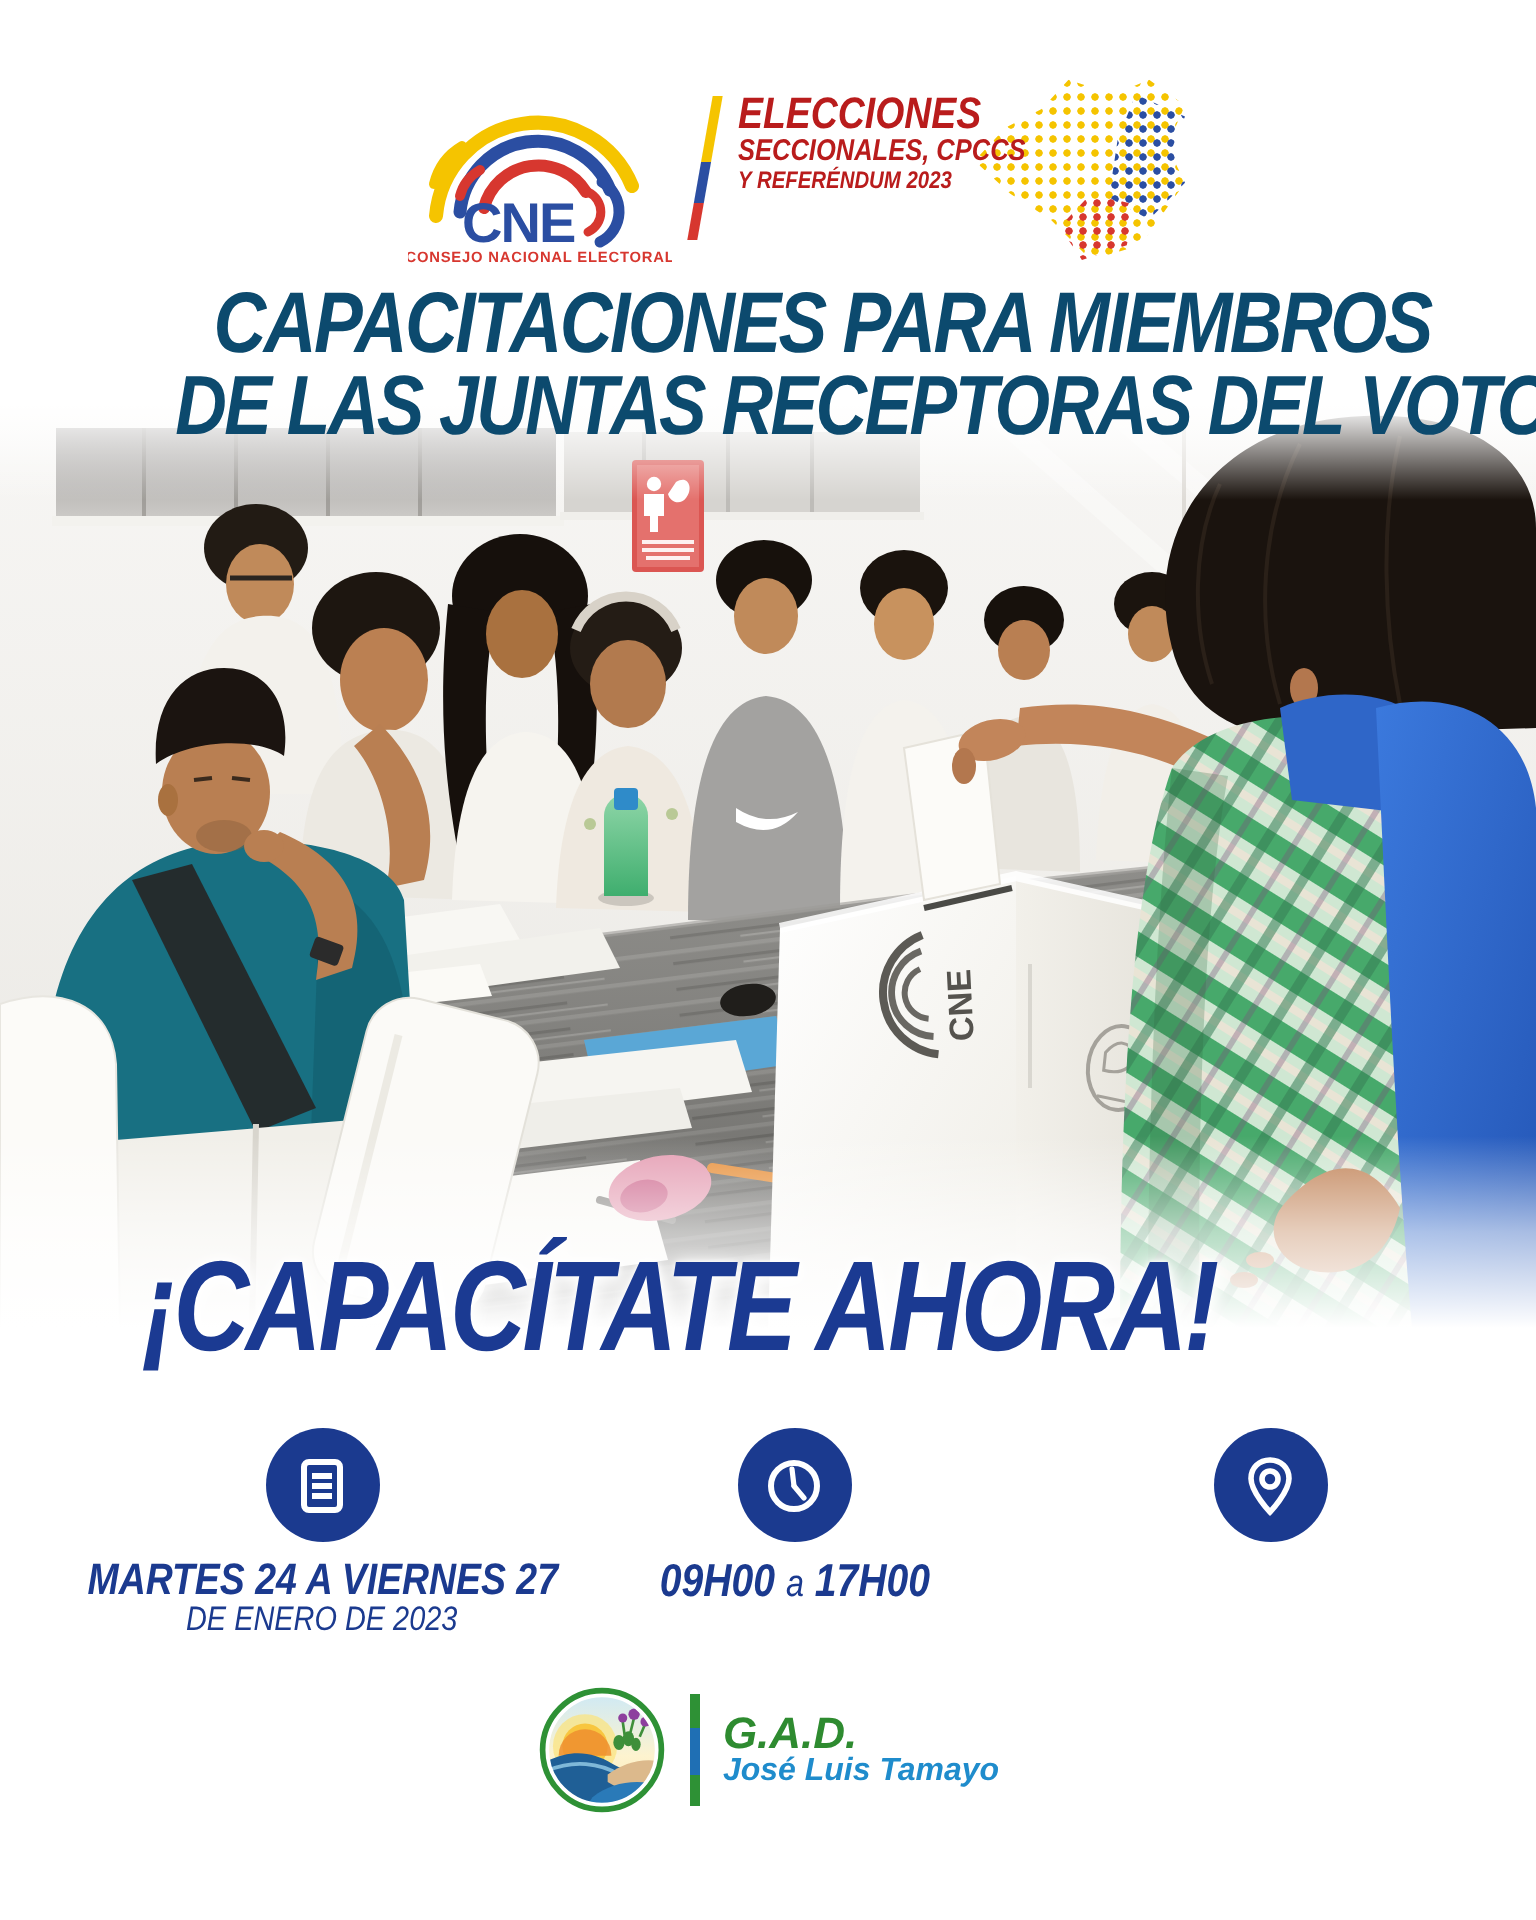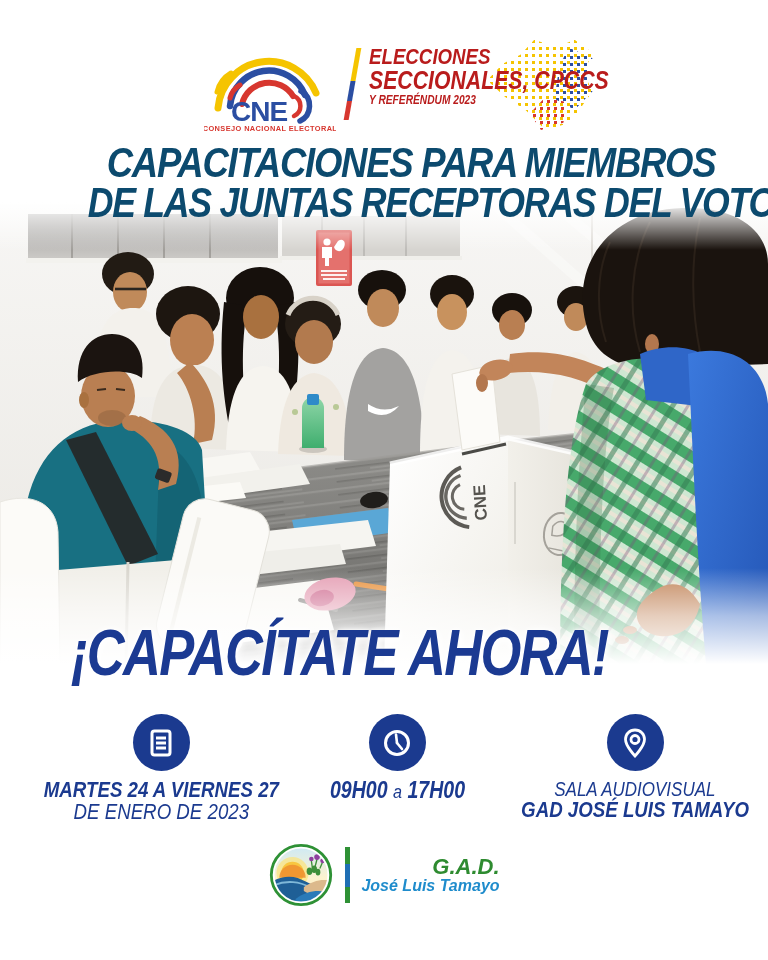--- a/index.html
+++ b/index.html
@@ -9,21 +9,21 @@
   .condL{display:inline-block;transform:scaleX(.85);transform-origin:left;white-space:nowrap;}
 
   
   .header{position:absolute;top:44px;left:0;width:768px;display:flex;justify-content:center;align-items:flex-start;gap:14px;}
   .cne-logo{width:132px;height:90px;flex:0 0 auto;}
   .flag-bar{width:5px;height:72px;margin-top:4px;transform:skewX(-10deg);
     background:linear-gradient(180deg,#f5c400 0 46%,#2b4ea2 46% 74%,#d7372f 74% 100%);}
   .event-block{position:relative;margin-top:2px;width:196px;height:84px;}
   .event-text{position:relative;z-index:2;color:#b91c1c;font-style:italic;font-weight:800;line-height:1.02;}
   .event-l1{font-size:22px;}
-  .event-l2{font-size:25px;}
+  .event-l2{font-size:15px;}
   .event-l3{font-size:12px;}
   .map-dots{position:absolute;z-index:1;right:-28px;top:-8px;width:112px;height:92px;}
   .map-dots .layer{position:absolute;inset:0;}
   .dots-yellow{background:radial-gradient(circle,#f5c400 1.7px,transparent 2px) 0 0/7px 7px;
     clip-path:polygon(48% 2%,68% 10%,84% 2%,100% 16%,92% 38%,100% 58%,80% 92%,58% 100%,40% 78%,22% 64%,6% 46%,20% 28%,36% 18%);}
   .dots-blue{background:radial-gradient(circle,#2b4ea2 1.7px,transparent 2px) 3px 2px/7px 7px;
     clip-path:polygon(78% 10%,100% 22%,94% 40%,100% 58%,84% 78%,66% 66%,70% 34%);}
   .dots-red{background:radial-gradient(circle,#d7372f 1.7px,transparent 2px) 1px 4px/7px 7px;
     clip-path:polygon(58% 64%,78% 70%,74% 92%,54% 100%,44% 82%);}
 
@@ -43,28 +43,28 @@
   .cta .cond{transform:scaleX(.82);}
 
   
   .details{position:absolute;top:714px;left:0;width:768px;display:grid;grid-template-columns:292px 180px 296px;z-index:6;padding-left:15px;}
   .detail-col{display:flex;flex-direction:column;align-items:center;}
   .icon-circle{width:57px;height:57px;border-radius:50%;background:#1b3a8f;display:flex;align-items:center;justify-content:center;}
   .detail-text{margin-top:8px;text-align:center;color:#1b3a8f;font-style:italic;line-height:1.02;}
   .dt-bold{font-weight:800;}
   .dt-light{font-weight:400;}
   .dates .l1{font-size:22px;}
-  .dates .l2{font-size:22px;}
+  .dates .l2{font-size:17px;}
   .time-line{font-size:23px;}
   .time-line .sep{font-weight:400;font-size:19px;}
   .venue .l1{font-size:20px;}
   .venue .l2{font-size:22px;}
 
   
-  .footer{position:absolute;top:842px;left:0;width:768px;display:flex;justify-content:center;align-items:center;gap:11px;z-index:6;text-align:right;}
+  .footer{position:absolute;top:842px;left:0;width:768px;display:flex;justify-content:center;align-items:center;gap:11px;z-index:6;}
   .gad-logo{width:66px;height:66px;flex:0 0 auto;}
   .gad-bar{width:5px;height:56px;background:linear-gradient(180deg,#2e9135 0 30%,#1f6fb4 30% 72%,#2e9135 72% 100%);}
   .gad-text{font-style:italic;font-weight:700;line-height:1.05;}
   .gad-abbr{color:#2e8b30;font-size:22px;}
   .gad-name{color:#1f8ccc;font-size:16px;}
 </style>
 </head>
 <body>
 
 <div class="poster">
@@ -382,24 +382,20 @@
         <span class="cond"><span>09H00</span>&nbsp;<span class="sep">a</span>&nbsp;<span>17H00</span></span>
       </div>
     </div>
 
     <div class="detail-col venue">
       <div class="icon-circle">
         <svg width="34" height="34" viewBox="0 0 34 34">
           <path d="M17 4 C11.5 4 7.5 8 7.5 13.2 C7.5 20 17 30 17 30 C17 30 26.5 20 26.5 13.2 C26.5 8 22.5 4 17 4 Z" fill="none" stroke="#fff" stroke-width="2.8"></path>
           <circle cx="17" cy="13.5" r="4" fill="none" stroke="#fff" stroke-width="2.8"></circle>
         </svg>
-      </div>
-      <div class="detail-text">
-        <div class="l1 dt-light"><span class="cond">SALA AUDIOVISUAL</span></div>
-        <div class="l2 dt-bold"><span class="cond">GAD JOSÉ LUIS TAMAYO</span></div>
       </div>
     </div>
   </div>
 
   <div class="footer">
     <svg class="gad-logo" viewBox="0 0 70 70">
       <defs>
         <linearGradient id="skyG" x1="0" y1="0" x2="0" y2="1">
           <stop offset="0" stop-color="#cde9f6"></stop>
             <stop offset=".55" stop-color="#fdf3cf"></stop>

